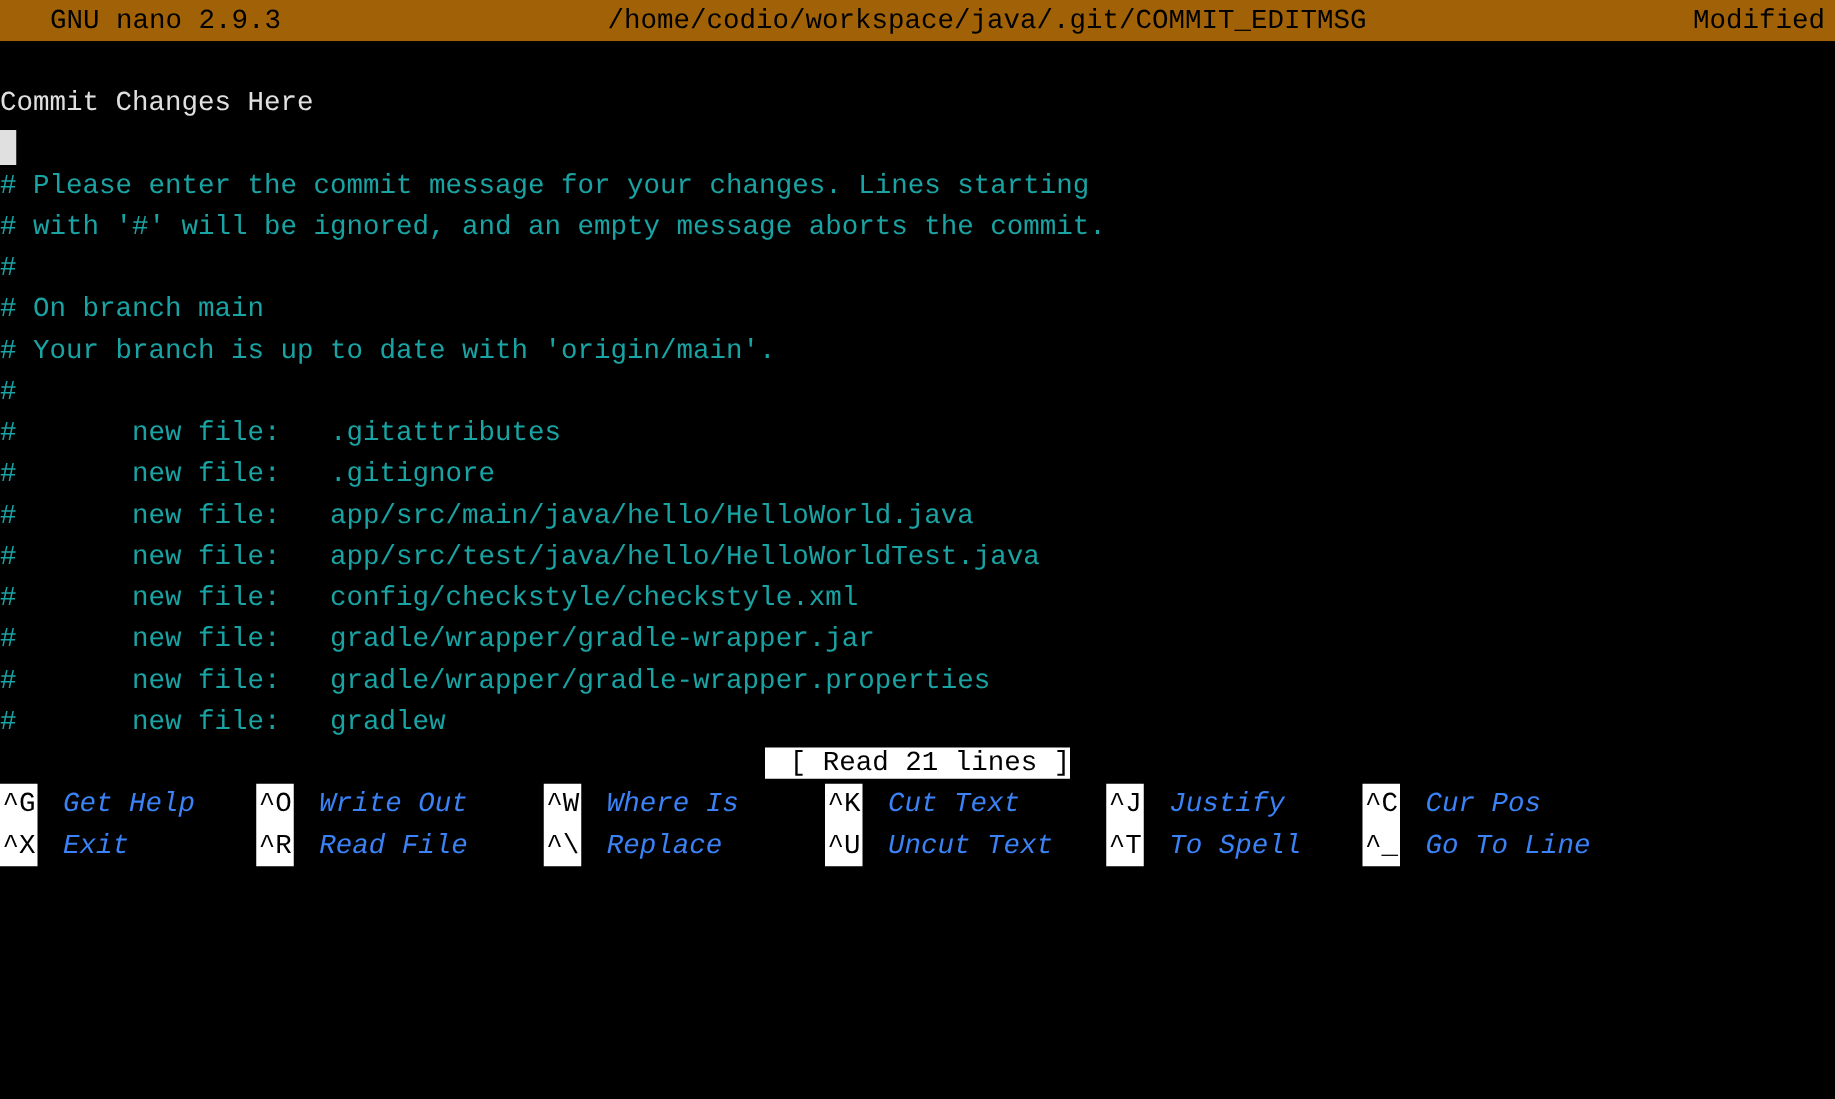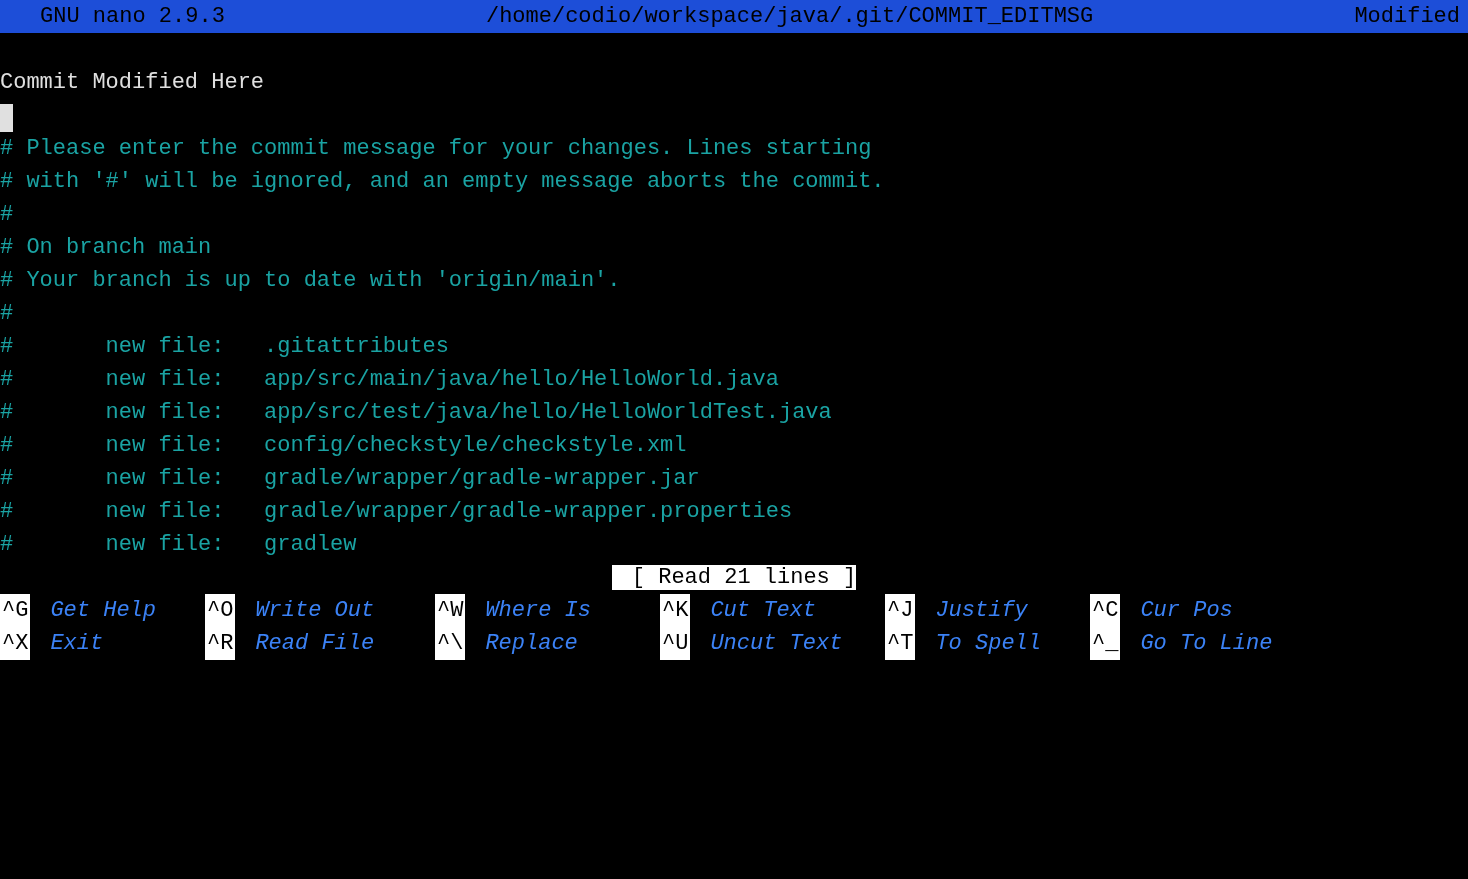--- a/index.html
+++ b/index.html
@@ -11,21 +11,21 @@
       background: #000000;
       font-family: 'Courier New', Consolas, monospace;
       font-size: 22px;
       line-height: 1.5;
       width: 1468px;
       height: 879px;
       overflow: hidden;
       color: #e0e0e0;
     }
     .title-bar {
-      background: #1d4ed8;
+      background: #a16207;
       color: #000000;
       display: flex;
       justify-content: space-between;
       padding: 0 4px;
       white-space: pre;
     }
     .title-left {
       flex: 0 0 auto;
       padding-left: 36px;
     }
@@ -102,29 +102,30 @@
 <body>
 
 <div class="title-bar">
   <span class="title-left">GNU nano 2.9.3</span>
   <span class="title-center">/home/codio/workspace/java/.git/COMMIT_EDITMSG</span>
   <span class="title-right">Modified</span>
 </div>
 
 <div class="editor-area">
   <div class="editor-line"> </div>
-  <div class="editor-line commit-msg">Commit Modified Here</div>
+  <div class="editor-line commit-msg">Commit Changes Here</div>
   <div class="editor-line"><span class="cursor"></span></div>
   <div class="editor-line comment"># Please enter the commit message for your changes. Lines starting</div>
   <div class="editor-line comment"># with '#' will be ignored, and an empty message aborts the commit.</div>
   <div class="editor-line comment">#</div>
   <div class="editor-line comment"># On branch main</div>
   <div class="editor-line comment"># Your branch is up to date with 'origin/main'.</div>
   <div class="editor-line comment">#</div>
   <div class="editor-line comment">#       new file:   .gitattributes</div>
+  <div class="editor-line comment">#       new file:   .gitignore</div>
   <div class="editor-line comment">#       new file:   app/src/main/java/hello/HelloWorld.java</div>
   <div class="editor-line comment">#       new file:   app/src/test/java/hello/HelloWorldTest.java</div>
   <div class="editor-line comment">#       new file:   config/checkstyle/checkstyle.xml</div>
   <div class="editor-line comment">#       new file:   gradle/wrapper/gradle-wrapper.jar</div>
   <div class="editor-line comment">#       new file:   gradle/wrapper/gradle-wrapper.properties</div>
   <div class="editor-line comment">#       new file:   gradlew</div>
 </div>
 
 <div class="status-line"><span class="status-highlight">[ Read 21 lines ]</span></div>
 

